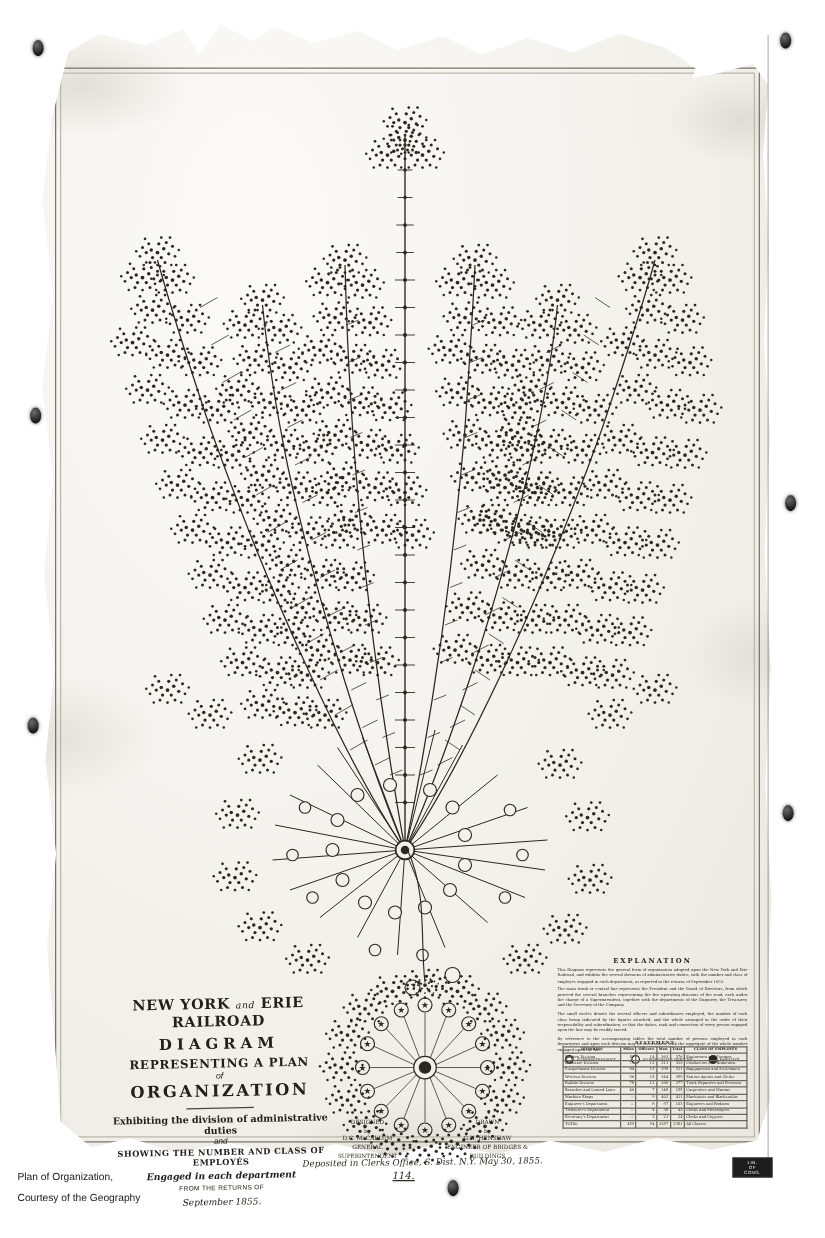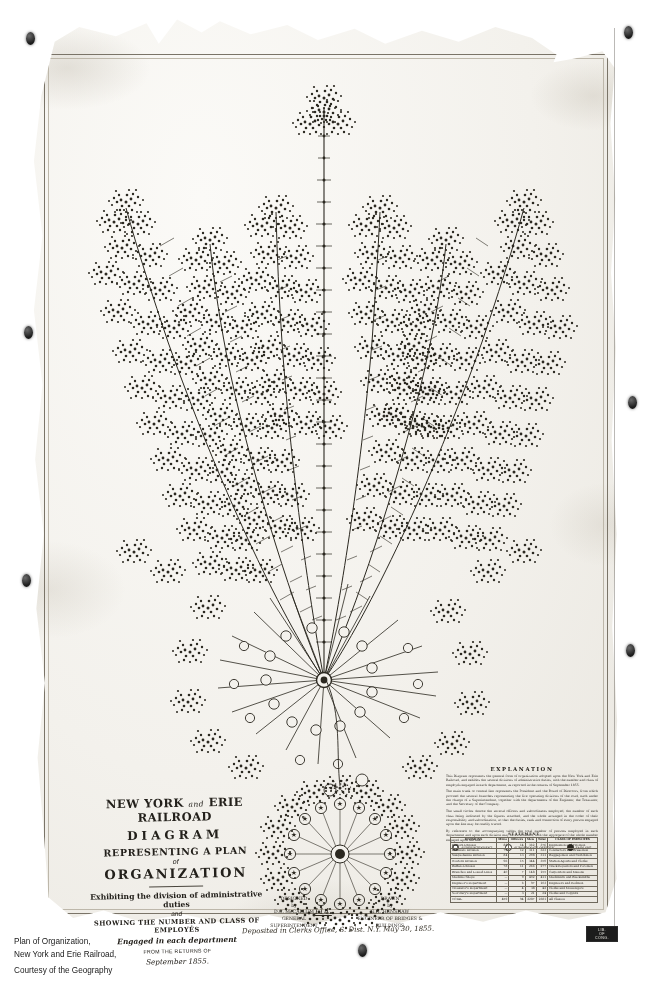--- a/index.html
+++ b/index.html
@@ -255,21 +255,21 @@
     font-family: "DejaVu Serif", serif;
     font-style: italic;
     font-size: 7px;
     color: #2f2a20;
     transform: rotate(-0.8deg);
     white-space: nowrap;
   }
   .folio {
     position: absolute;
     left: 300px;
-    top: 899px;
+    top: 928px;
     font-family: "DejaVu Serif", serif;
     font-style: italic;
     font-size: 8px;
     color: #2f2a20;
     text-decoration: underline;
   }
   .stamp {
     position: absolute;
     right: 28px;
     bottom: 16px;
@@ -1019,21 +1019,20 @@
     <div class="pin" style="left:614px; top:388px;"></div>
     <div class="pin" style="left:8px; top:566px;"></div>
     <div class="pin" style="left:612px; top:636px;"></div>
     <div class="pin" style="left:344px; top:936px;"></div>
 
   </div>
 
   <div class="caption">
     <div class="blk">
       <div>Plan of Organization,</div>
-      <div>New York and Erie Railroad,</div>
     </div>
     <div>
       <div>Courtesy of the Geography</div>
 
     </div>
   </div>
 
 </div>
 
 </body></html>

